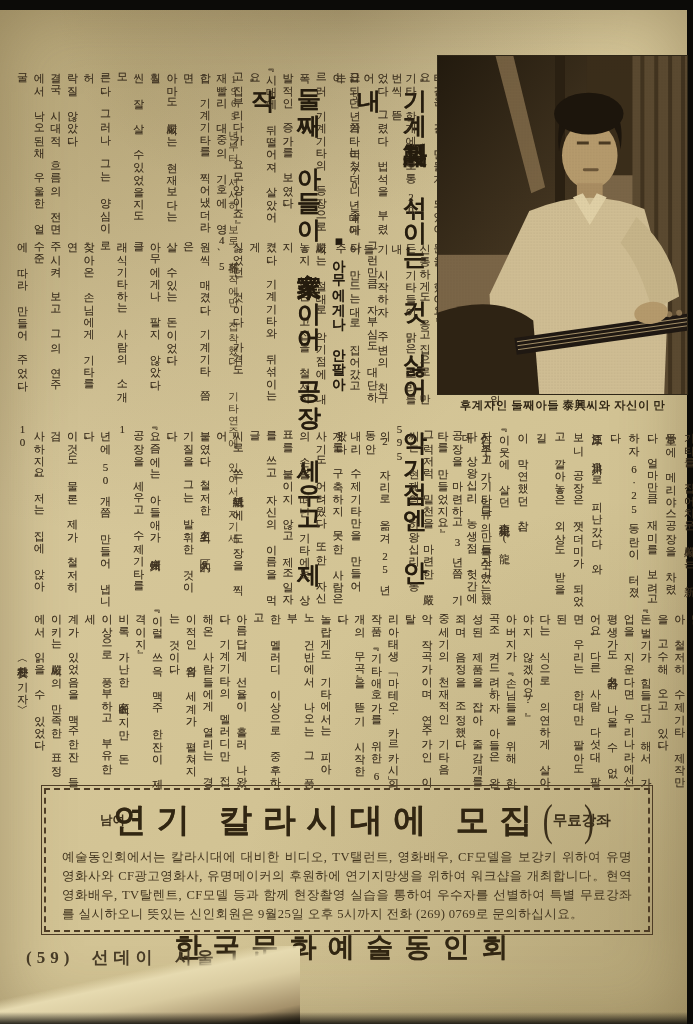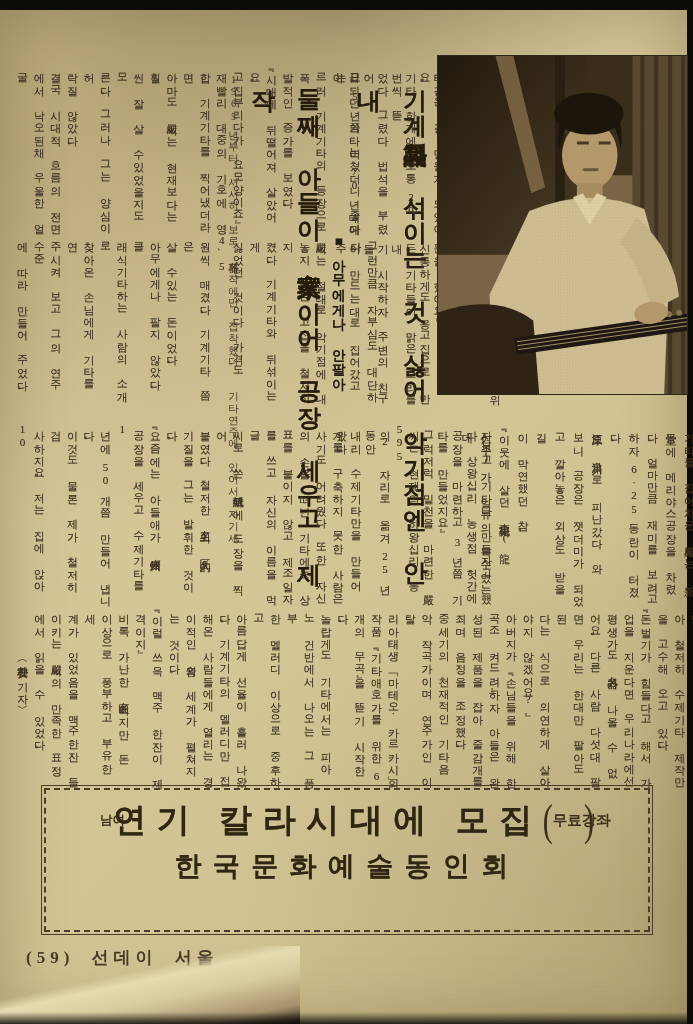--- a/index.html
+++ b/index.html
@@ -167,20 +167,21 @@
           <line x1="80" y1="286" x2="256" y2="286" stroke="#bfa87a" stroke-width="0.8"></line>
           <line x1="80" y1="290" x2="256" y2="290" stroke="#bfa87a" stroke-width="0.8"></line>
           <line x1="80" y1="294" x2="256" y2="294" stroke="#bfa87a" stroke-width="0.8"></line>
           <circle cx="236" cy="280" r="3" fill="#8a7350"></circle>
           <circle cx="246" cy="280" r="3" fill="#8a7350"></circle>
           <ellipse cx="218" cy="276" rx="17" ry="11" fill="#b59a6c"></ellipse>
         </g>
         <rect width="251" height="340" fill="url(#dots)" opacity=".14"></rect>
       </svg>
     </figure>
+    <div class="caption">후계자인 둘째아들 泰興씨와  자신이 만</div>
 
     <div class="band p185" style="left:458px;top:415px;height:176px;">
         <div class="col">기타를 집어치운 嚴씨는 新</div>
         <div class="col">堂동에 메리야스공장을 차렸</div>
         <div class="col">다。얼마만큼 재미를 보려고</div>
         <div class="col">하자 6·25동란이 터졌다。</div>
         <div class="col">江原도 洪川으로 피난갔다 와</div>
         <div class="col">보니 공장은 잿더미가 되었</div>
         <div class="col">고 깔아놓은 외상도 받을 길</div>
         <div class="col">이 막연했던 참。</div>
@@ -248,20 +249,21 @@
         <div class="col">계가 있었음을 맥주한잔 들</div>
         <div class="col">이키는 嚴씨의 만족한 표정</div>
         <div class="col">에서 읽을 수 있었다。</div>
         <div class="col">　　　　〈朴安種 기자〉</div>
       </div>
 
     <div class="ad">
       <div class="ad-title-row">
         <span class="ad-prefix">남여</span><span class="ad-title">연기 칼라시대에 모집</span><span class="ad-paren">(</span><span class="ad-badge">무료강좌</span><span class="ad-paren">)</span>
       </div>
+      <p class="ad-body">예술동인회에서는 칼라시대에 대비한 비디오, TV탤런트, 영화배우, CF모델을 보강키 위하여 유명 영화사와 CF광고영화사, 유명메이커의 후원하에 연기지망생을 위하여 워크샵을 개최합니다。현역 영화배우, TV탈렌트, CF모델 등과 함께 현장촬영 실습을 통하여 우수자를 선별하여 특별 무료강좌를 실시하오니 뜻있는 신인회원은 9월25일 오후 5시까지 전화 (269) 0769로 문의하십시요。</p>
       <div class="ad-org">한국문화예술동인회</div>
     </div>
 
     <div class="footer">(59) 선데이 서울</div>
 
     <div class="fold"></div>
     <div class="bottom-shade"></div>
   </div>
 </div>
 

